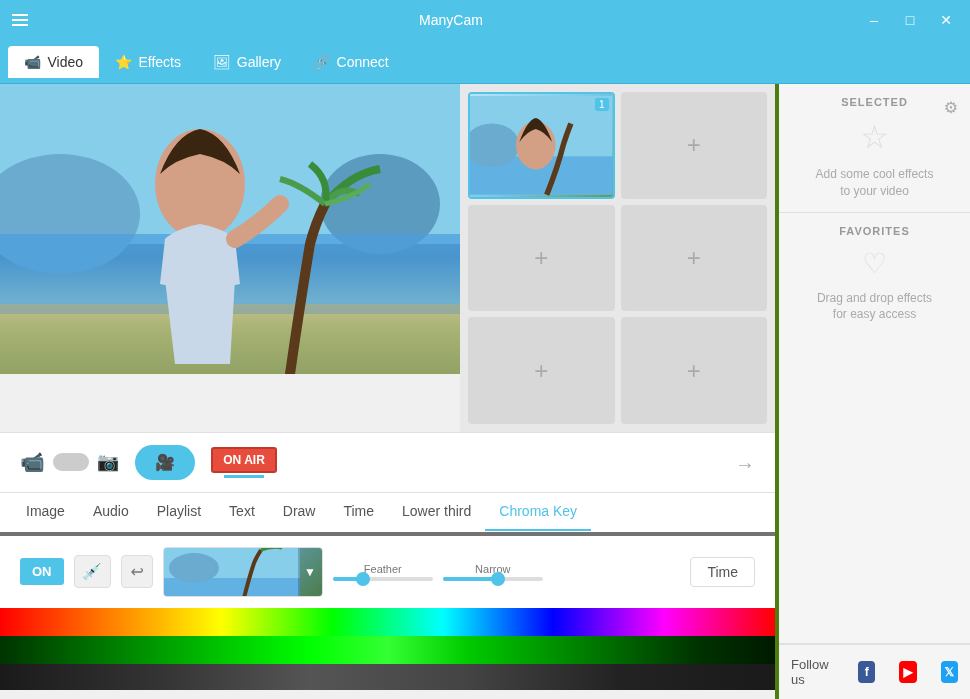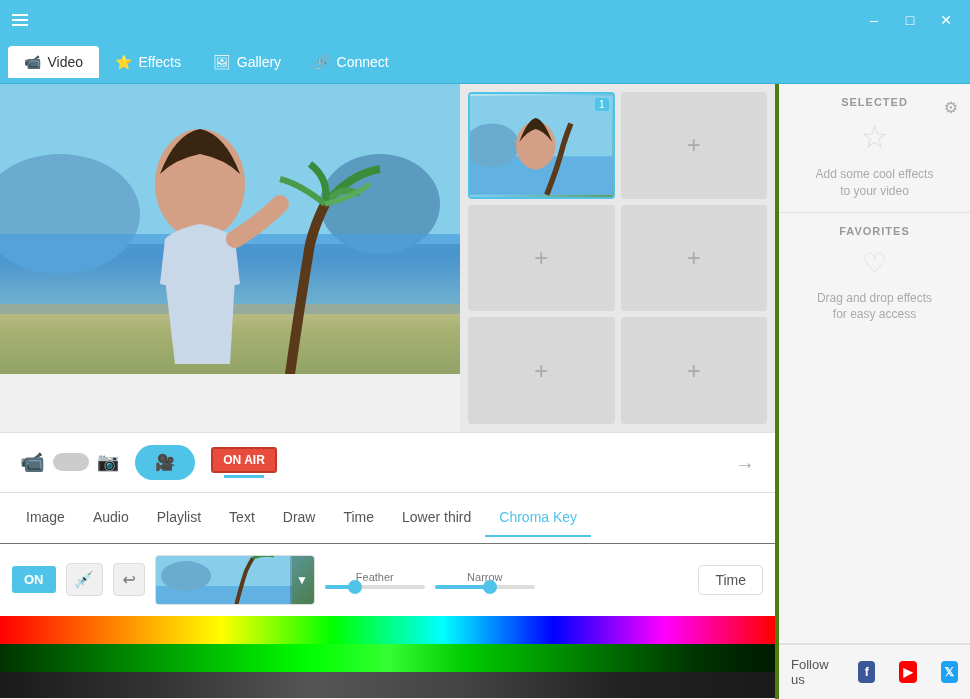--- a/index.html
+++ b/index.html
@@ -88,32 +88,32 @@
     }
     .on-air-badge {
       background: #e74c3c; color: white; font-size: 12px; font-weight: bold;
       padding: 4px 10px; border-radius: 3px; border: 2px solid #c0392b;
     }
     .on-air-indicator { width: 40px; height: 3px; background: #4fc3e8; margin-top: 2px; }
     .arrow-right { color: #aaa; font-size: 20px; margin-left: auto; }
 
     
     .bottom-tabs {
-      background: white; border-top: 1px solid #e0e0e0; border-bottom: 1px solid #737373;
-      display: flex; align-items: center; padding: 0 12px; height: 52px;
+      background: white; border-top: 1px solid #e0e0e0; border-bottom: 4px solid #737373;
+      display: flex; align-items: center; padding: 0 12px; height: 44px;
     }
     .bottom-tab {
       padding: 10px 14px; font-size: 14px; color: #555; cursor: pointer; border-bottom: 2px solid transparent;
       white-space: nowrap;
     }
     .bottom-tab.active { color: #4fc3e8; border-bottom: 2px solid #4fc3e8; }
 
     
     .effects-panel {
-      background: white; padding: 8px 12px; display: flex; align-items: center; gap: 10px; height: 72px;
+      background: white; padding: 8px 20px; display: flex; align-items: center; gap: 10px; height: 72px;
     }
     .on-btn {
       background: #4fc3e8; color: white; font-weight: bold; border: none; padding: 6px 12px;
       border-radius: 3px; cursor: pointer; font-size: 13px;
     }
     .picker-btn {
       background: #f0f0f0; border: 1px solid #ddd; border-radius: 4px; padding: 6px 8px;
       cursor: pointer; display: flex; align-items: center; font-size: 16px; color: #4fc3e8;
     }
     .reset-btn {
@@ -186,20 +186,21 @@
 <body>
 
 <div class="title-bar">
   <div class="title-bar-left">
     <div class="hamburger">
       <span></span>
         <span></span>
         <span></span>
     </div>
   </div>
+  <span class="title-bar-title">ManyCam</span>
   <div class="title-bar-controls">
     <button>–</button>
     <button>□</button>
     <button>✕</button>
   </div>
 </div>
 
 <div class="tab-bar">
   <div class="tab active">
     <span class="tab-icon">📹</span>

